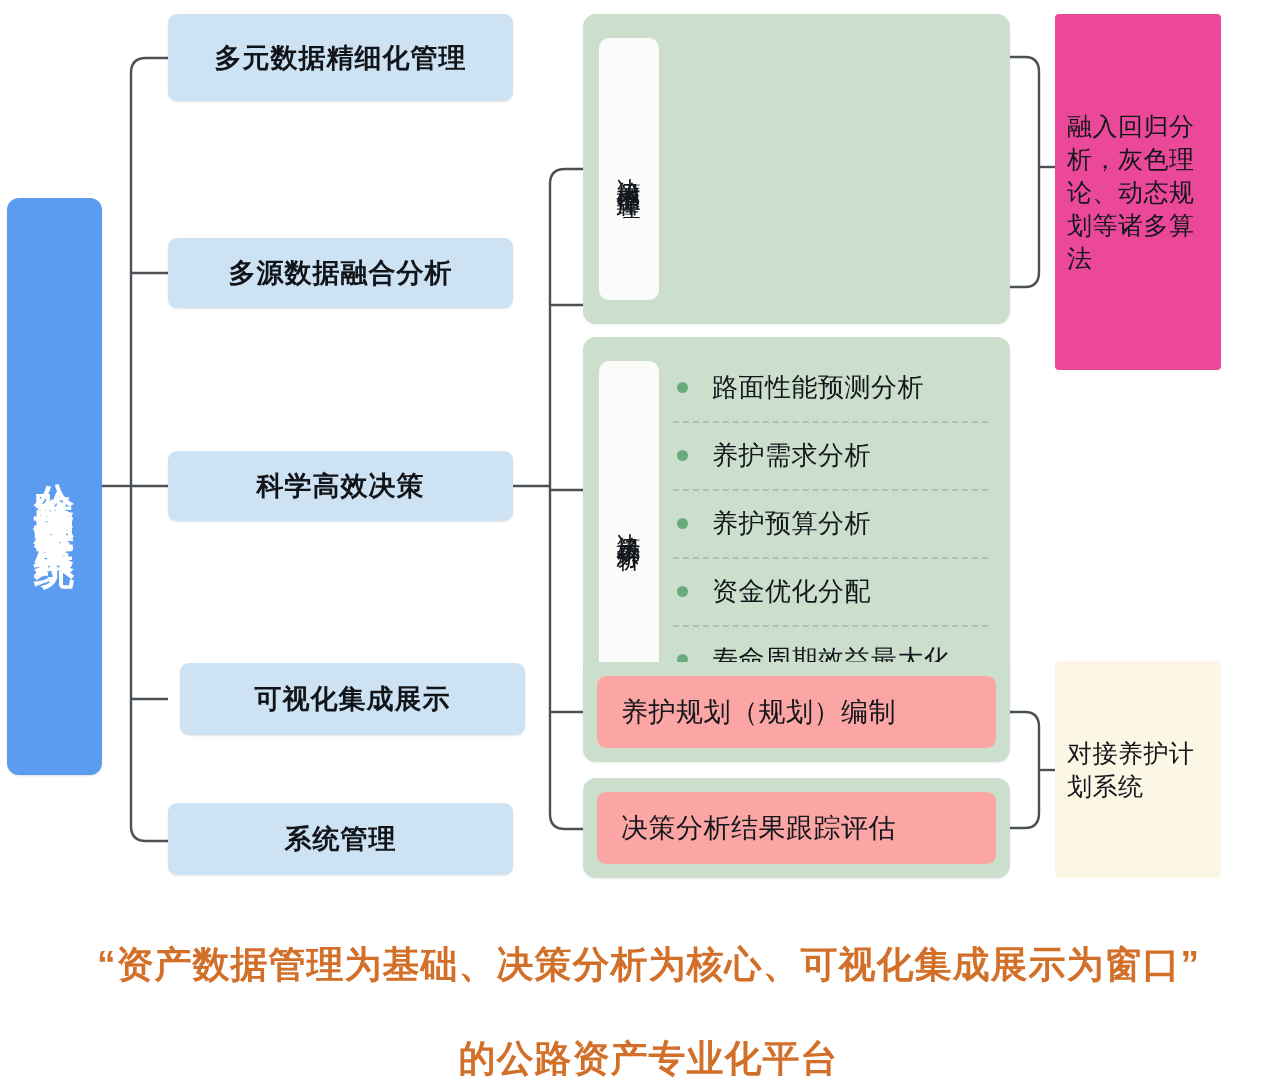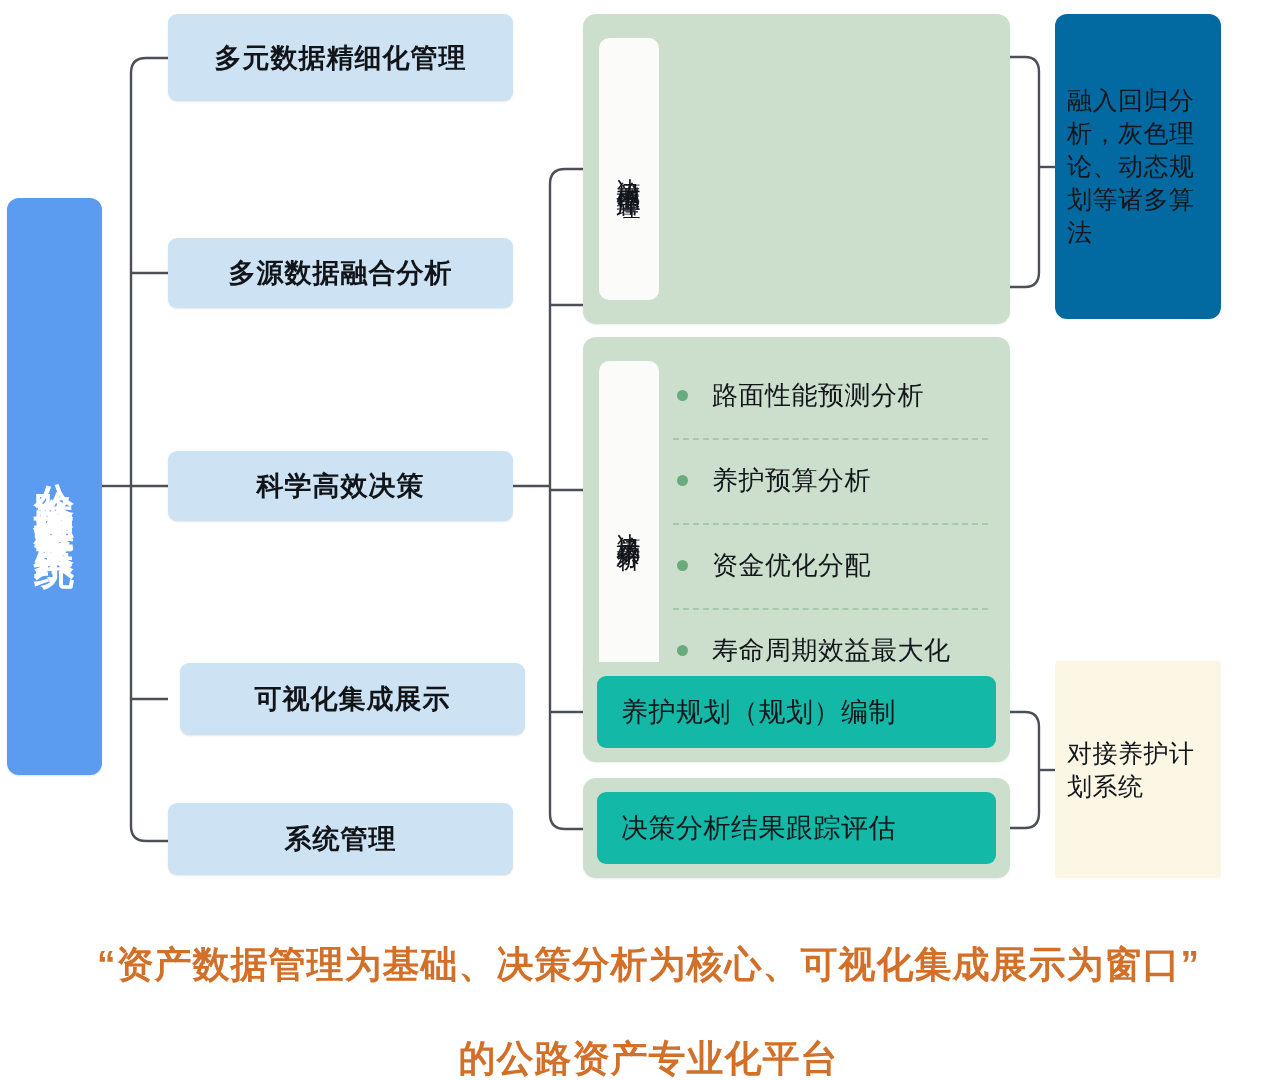--- a/index.html
+++ b/index.html
@@ -82,34 +82,34 @@
   
   .green-single{
     position:absolute;left:583px;width:427px;
     background:#ccdfcc;border-radius:13px;
     box-shadow:0 1px 2px rgba(0,0,0,.08);
   }
   .gs1{top:662px;height:100px;}
   .gs2{top:778px;height:100px;}
   .green-single .inner{
     position:absolute;left:14px;right:14px;top:14px;bottom:14px;
-    background:#14b8a6;border-radius:9px;
+    background:#fca5a5;border-radius:9px;
     display:flex;align-items:center;
     padding-left:24px;box-sizing:border-box;
     font-size:27px;color:#13171c;letter-spacing:.5px;text-align:center;
   }
 
   
   .note-box{
     position:absolute;width:166px;
     display:flex;align-items:center;justify-content:center;
     box-sizing:border-box;padding:10px 12px;
     font-size:25px;line-height:1.32;color:#13171c;letter-spacing:.5px;
   }
-  .note-lavender{left:1055px;top:14px;height:305px;background:#0369a1;border-radius:12px;}
+  .note-lavender{left:1055px;top:14px;height:356px;background:#ec4899;border-radius:4px;}
   .note-beige{left:1055px;top:661px;height:217px;background:#fcf6e4;border-radius:4px;}
   .note-box .ntext{width:100%;text-align:left;}
 
   
   #wires{position:absolute;left:0;top:0;width:1267px;height:1080px;pointer-events:none;}
   #wires path,#wires line{fill:none;stroke:#4a5055;stroke-width:2.4;}
 
   
   .caption{
     position:absolute;left:0;right:0;top:940px;
@@ -180,20 +180,24 @@
     <div class="vlabel-card">
       <span class="vtext">决策场景分析</span>
     </div>
     <div class="bullet-list">
       <div class="bullet-row">
         <span class="dot"></span>
         <span class="txt">路面性能预测分析</span>
       </div>
       <div class="bullet-row">
         <span class="dot"></span>
+        <span class="txt">养护需求分析</span>
+      </div>
+      <div class="bullet-row">
+        <span class="dot"></span>
         <span class="txt">养护预算分析</span>
       </div>
       <div class="bullet-row">
         <span class="dot"></span>
         <span class="txt">资金优化分配</span>
       </div>
       <div class="bullet-row">
         <span class="dot"></span>
         <span class="txt">寿命周期效益最大化</span>
       </div>

